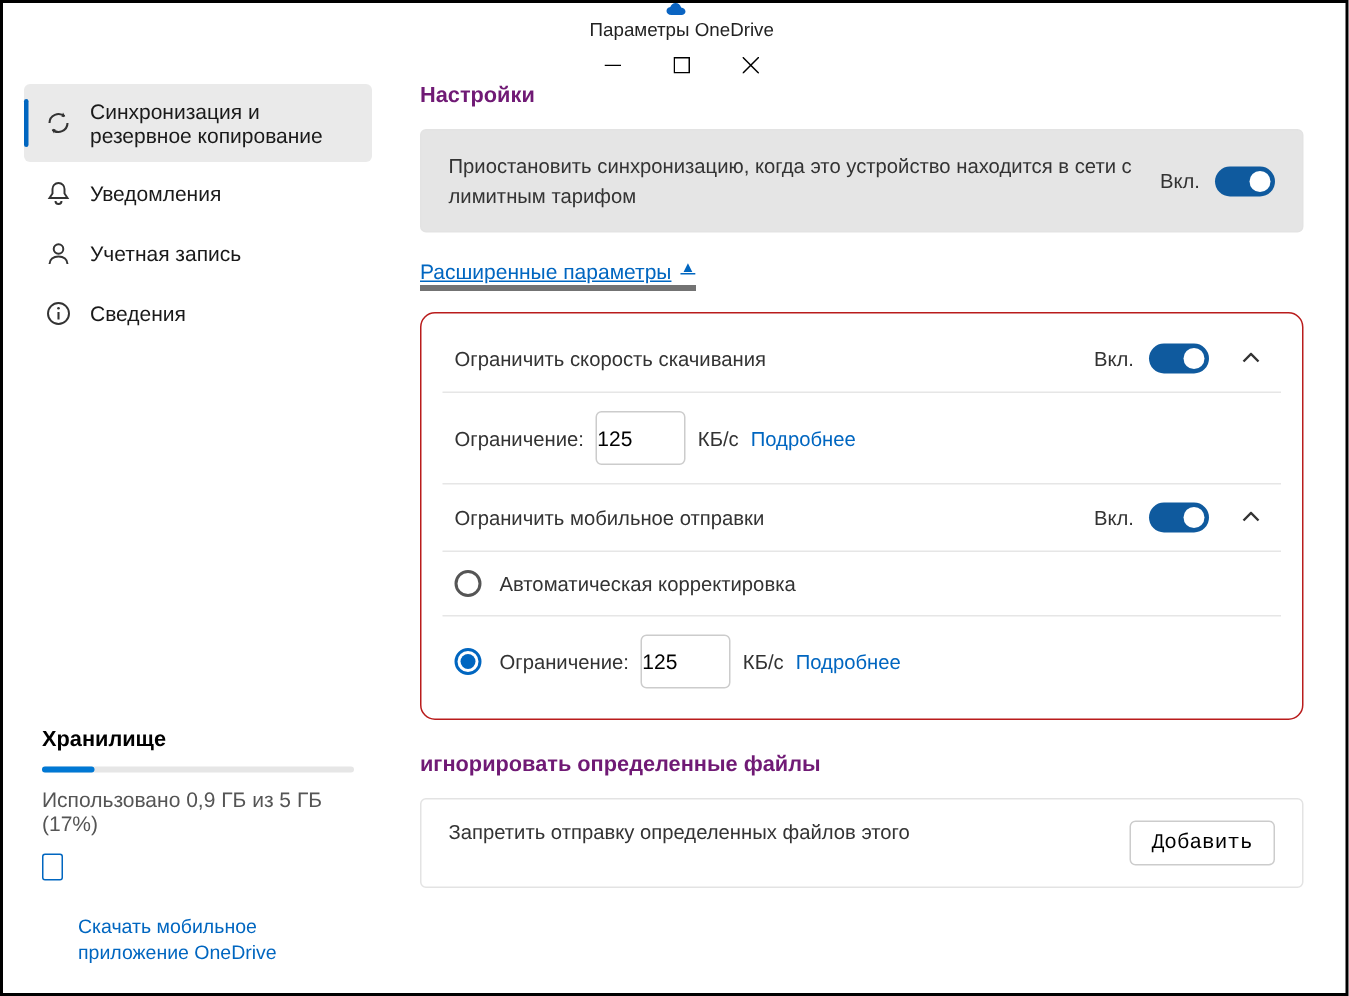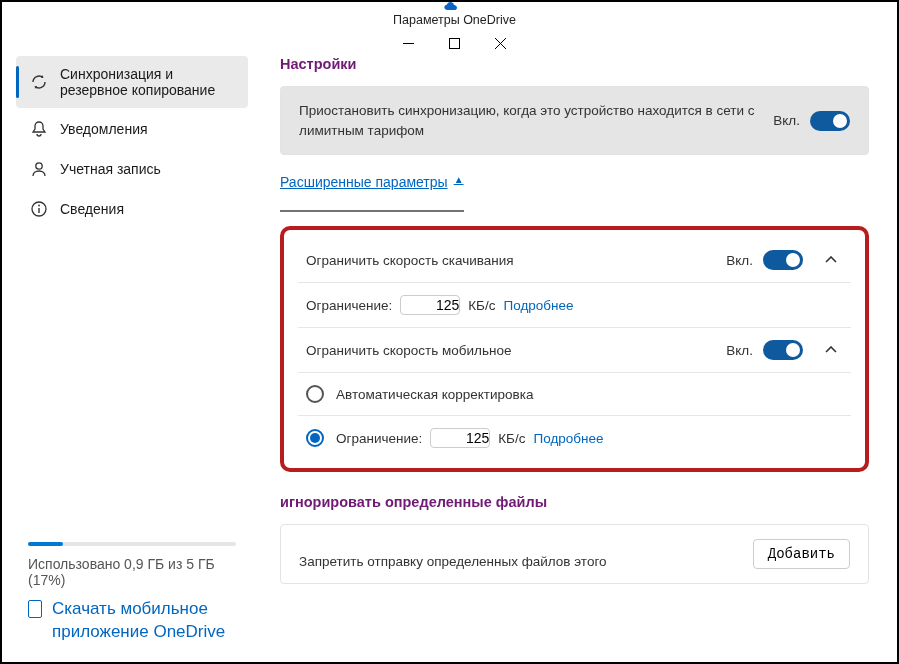--- a/index.html
+++ b/index.html
@@ -21,47 +21,47 @@
   .nav-icon { width:18px; height:18px; display:flex; align-items:center; justify-content:center; flex-shrink:0; }
   
   .storage-block { margin-top:auto; padding: 0 26px 0 26px; }
   .storage-title { font-size:14.5px; font-weight:600; margin-bottom:10px; }
   .storage-bar { width:100%; height:4px; background:#e6e6e6; border-radius:2px; margin-bottom:10px; }
   .storage-bar-fill { height:100%; background:#0078d4; border-radius:2px; }
   .storage-text { font-size:14px; color:#555; margin-bottom:10px; }
   .storage-btn { display:inline-block; padding:6px 14px; font-size:13px; border:1px solid #ccc; background:#fff; border-radius:4px; margin-bottom:18px; }
   .mobile-link { display:flex; gap:10px; align-items:flex-start; padding-bottom:18px; }
   .mobile-link .phone { width:14px; height:18px; border:1px solid #0066c0; border-radius:2px; margin-top:2px; flex-shrink:0; }
-  .mobile-link a { color:#0066c0; font-size:17px; text-decoration:none; line-height:1.35; }
+  .mobile-link a { color:#0066c0; font-size:13px; text-decoration:none; line-height:1.35;margin-top:42px; }
   
   .main { flex:1; padding: 20px 28px 0 18px; overflow:hidden; }
   .section-title { font-size:14.5px; font-weight:600; margin-bottom:14px; color:#701a75; }
   
   .card { border:1px solid #e3e3e3; border-radius:4px; background:#e5e5e5; padding:14px 18px; display:flex; align-items:center; margin-bottom:18px; }
   .card-text { font-size:13.5px; color:#333; line-height:1.45; flex:1; }
   .toggle-label { font-size:13.5px; color:#333; margin-right:10px; }
   .toggle { width:40px; height:20px; background:#0f5a9e; border-radius:10px; position:relative; }
   .toggle::after { content:""; position:absolute; width:14px; height:14px; background:#fff; border-radius:50%; top:3px; right:3px; }
   
-  .adv-link { display:inline-flex; align-items:flex-start; color:#0066c0; font-size:14px; border-bottom:2px solid #737373; padding-bottom:20px; margin-bottom:14px; }
+  .adv-link { display:inline-flex; align-items:flex-start; color:#0066c0; font-size:14px; border-bottom:4px solid #737373; padding-bottom:1px; margin-bottom:14px; }
   .adv-link .chev { margin-left:6px; font-size:10px; }
   
-  .highlight-box { border:4px solid #b91c1c; border-radius:10px; padding:8px 8px; margin-bottom:22px; }
+  .highlight-box { border:1px solid #b91c1c; border-radius:10px; padding:8px 8px; margin-bottom:22px; }
   .row { display:flex; align-items:center; padding:12px 14px; font-size:13.5px; color:#333; }
   .row .lbl { flex:1; }
   .divider { height:1px; background:#e6e6e6; margin:0 6px; }
   .chevron { width:18px; text-align:center; margin-left:22px; font-size:14px; color:#333; }
-  .num-input { width:60px; height:20px; border:1px solid #ccc; border-radius:4px; text-align:right; font-size:14px; margin:0 8px; }
+  .num-input { width:60px; height:36px; border:1px solid #ccc; border-radius:4px; text-align:left; font-size:14px; margin:0 8px; }
   .unit { margin-right:8px; }
   .link { color:#0066c0; text-decoration:none; }
   .radio { width:18px; height:18px; border:2px solid #555; border-radius:50%; margin-right:12px; display:flex; align-items:center; justify-content:center; flex-shrink:0; }
   .radio.checked { border-color:#0066c0; }
   .radio.checked::after { content:""; width:10px; height:10px; background:#0066c0; border-radius:50%; }
   
-  .ignore-card { border:1px solid #e3e3e3; border-radius:4px; padding:14px 18px; display:flex; align-items:flex-end;gap:48px; }
+  .ignore-card { border:1px solid #e3e3e3; border-radius:4px; padding:14px 18px; display:flex; align-items:flex-start;gap:48px; }
   .ignore-card .txt { font-size:13.5px; color:#333; flex:1; }
   .add-btn { padding:6px 14px; border:1px solid #ccc; background:#fff; border-radius:4px; font-size:14px;font-family:Liberation Mono, monospace; }
   
   svg { display:block; }
 </style>
 </head>
 <body>
 
 <div class="titlebar">
   <span class="cloud">
@@ -125,20 +125,21 @@
               <circle cx="9" cy="9" r="7" fill="none" stroke="#333" stroke-width="1.3"></circle>
               <circle cx="9" cy="5.5" r="0.9" fill="#333"></circle>
               <rect x="8.3" y="8" width="1.4" height="5" fill="#333"></rect>
             </svg>
         </span>
         <span>Сведения</span>
       </div>
     </div>
 
     <div class="storage-block">
+      <div class="storage-title">Хранилище</div>
       <div class="storage-bar">
         <div class="storage-bar-fill" style="width:17%"></div>
       </div>
       <div class="storage-text">Использовано 0,9 ГБ из 5 ГБ (17%)</div>
       <div class="mobile-link">
         <span class="phone"></span>
         <a href="#">Скачать мобильное приложение OneDrive</a>
       </div>
     </div>
   </div>
@@ -172,21 +173,21 @@
       <div class="divider"></div>
       <div class="row">
         <span>Ограничение:</span>
         <input class="num-input" value="125" style="">
         <span class="unit">КБ/с</span>
         <a href="#" class="link">Подробнее</a>
       </div>
       <div class="divider"></div>
 
       <div class="row">
-        <span class="lbl">Ограничить скорость мобильное</span>
+        <span class="lbl">Ограничить мобильное отправки</span>
         <span class="toggle-label">Вкл.</span>
         <div class="toggle"></div>
         <span class="chevron">
           <svg width="12" height="8">
               <path d="M1 6 L6 1 L11 6" fill="none" stroke="#333" stroke-width="1.6"></path>
             </svg>
         </span>
       </div>
       <div class="divider"></div>
       <div class="row">

